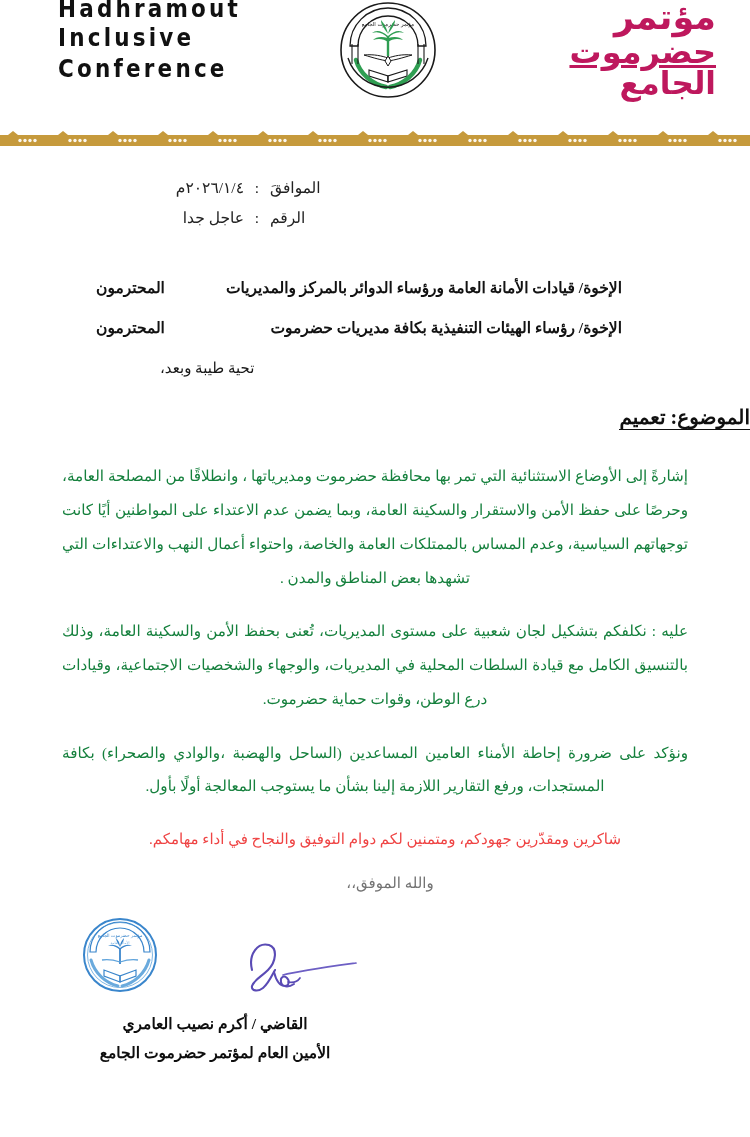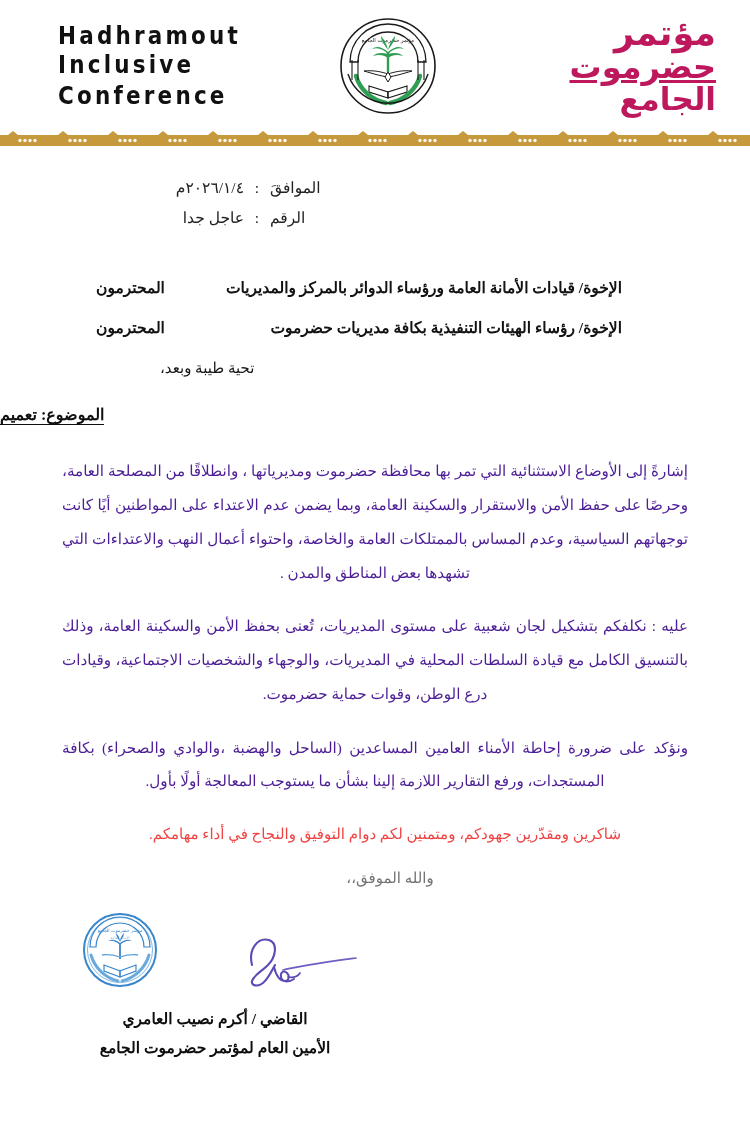--- a/index.html
+++ b/index.html
@@ -21,21 +21,21 @@
     overflow: hidden;
     box-sizing: border-box;
   }
 
   
   .letterhead {
     position: relative;
     width: 100%;
     height: 145px;
     display: flex;
-    align-items: center;
+    align-items: flex-start;
     justify-content: space-between;
     box-sizing: border-box;
     padding: 0 30px 14px 30px;
     direction: ltr;
     gap: 20px;
   }
 
   
   .logo-en {
     font-family: "DejaVu Sans", sans-serif;
@@ -128,41 +128,42 @@
     direction: rtl;
     text-align: left;
     font-size: 15px;
     margin-top: 10px;
     padding-left: 160px;
     color: #181818;
   }
 
   .subject {
     direction: rtl;
-    text-align: left;
-    font-size: 16px;
+    text-align: right;
+    font-size: 20px;
     font-weight: 700;
     margin-top: 28px;
+    padding-left: 40px;
     color: #101010;
   }
   .subject span {
     border-bottom: 1.5px solid #101010;
     padding-bottom: 1px;
   }
 
   
   .body-text {
     direction: rtl;
     padding: 0 62px;
     margin-top: 30px;
     font-size: 15.2px;
     line-height: 2.22;
     text-align: justify;
     text-align-last: center;
-    color: #4c1d95;
+    color: #15803d;
   }
   .para { margin: 0 0 20px 0; }
 
   .closing {
     direction: rtl;
     text-align: center;
     font-size: 15px;
     line-height: 2.2;
     color: #ef4444;
     margin-top: 4px;

